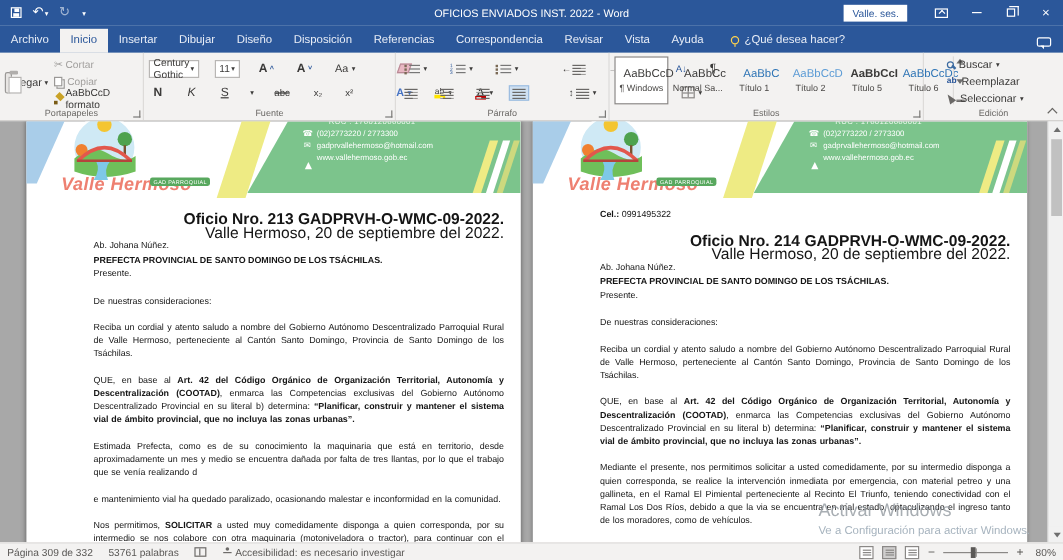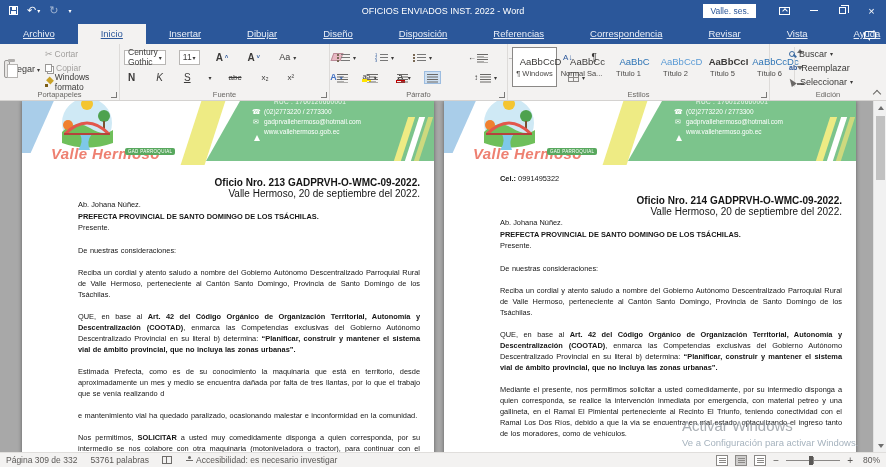--- a/index.html
+++ b/index.html
@@ -23,21 +23,21 @@
   .winbtn { width:29px; height:21px; display:flex; align-items:center; justify-content:center; color:#fff; }
   .i-ribopt { width:11px; height:8px; border:1px solid #fff; position:relative; }
   .i-ribopt::after { content:""; position:absolute; left:3px; top:1px; width:3px; height:3px; border-top:1px solid #fff; border-left:1px solid #fff; transform:rotate(45deg); }
   .i-min { width:8px; height:1px; background:#fff; }
   .i-restore { width:7px; height:7px; border:1px solid #fff; position:relative; }
   .i-restore::before { content:""; position:absolute; left:1px; top:-3px; width:7px; height:7px; border-top:1px solid #fff; border-right:1px solid #fff; }
   .i-close { font-size:11px; }
 
   
   .tabrow { height:23px; background:#2b579a; display:flex; align-items:flex-end; color:#e9eef7; font-size:9.5px; position:relative; }
-  .tab { padding:4px 23px 5px; cursor:default; white-space:nowrap;text-decoration:underline; }
+  .tab { padding:4px 9px 5px; cursor:default; white-space:nowrap; }
   .tab.active { background:#f3f2f1; color:#2b579a; }
   .tellme { display:flex; align-items:center; gap:4px; margin-left:14px; padding-bottom:5px; }
   .i-bulb { width:7px; height:7px; border:1px solid #ffd34d; border-radius:50%; position:relative; }
   .i-bulb::after { content:""; position:absolute; left:2px; bottom:-3px; width:1px; height:2px; background:#ffd34d; }
   .i-comment { position:absolute; right:10px; bottom:5px; width:12px; height:8px; border:1px solid #fff; border-radius:2px; }
   .i-comment::after { content:""; position:absolute; left:2px; bottom:-3px; border-left:3px solid transparent; border-right:0 solid transparent; border-top:3px solid #fff; }
 
   
   .ribbon { height:57px; background:#f3f2f1; border-bottom:1px solid #d4d2d0; display:flex; color:#3b3a39; position:relative; }
   .rgroup { position:relative; border-right:1px solid #dddbd9; padding:3px 4px 11px; }
@@ -132,21 +132,21 @@
   .s2 { right:16px; width:6px; background:#fff; }
   .s3 { right:8px; width:5px; background:#cdd97e; }
   .lh-contact { position:absolute; right:14px; top:-4px; width:168px; color:#fff; font-size:6.5px; line-height:10px; }
   .lh-ruc { padding-left:22px; color:#eff8f1; letter-spacing:.3px; }
   .cline { display:flex; align-items:center; gap:4px; }
   .cicon { width:8px; font-size:7px; text-align:center; }
   .i-web { width:0; height:0; border-left:3px solid transparent; border-right:3px solid transparent; border-bottom:6px solid #fff; transform:rotate(35deg); margin-left:2px; }
 
   
   .letter { padding:0 14px 0 56px; color:#151515; }
-  .oficio { text-align:right; font-size:10px; line-height:11px; margin-top:12px; }
+  .oficio { text-align:right; font-size:13px; line-height:11px; margin-top:12px; }
   .rcpt { font-size:7.4px; line-height:11.5px; margin-bottom:11px; }
   .b { font-weight:700; }
   p.doc { font-size:7.4px; line-height:11px; text-align:justify; margin:0 0 11px; word-spacing:.4px; }
   .cel { font-size:7.4px; margin-top:9px; }
 
   .watermark { position:absolute; left:238px; top:316px; color:#9aa0a6; }
   .wm1 { font-size:15px; opacity:.85; }
   .wm2 { font-size:9.5px; color:#a6b3be; margin-top:3px; white-space:nowrap; }
 
   
@@ -243,21 +243,21 @@
       <span class="rbtn gray">
           <span class="i-scissors gray">✂</span>
           <span>Cortar</span>
         </span>
       <span class="rbtn gray">
           <span class="i-copy"></span>
           <span>Copiar</span>
         </span>
       <span class="rbtn">
           <span class="i-brush"></span>
-          <span>Windows formato</span>
+          <span>AaBbCcD formato</span>
         </span>
     </div>
     <div class="rlabel">Portapapeles</div>
     <span class="dlg"></span>
   </div>
 
   <div class="rgroup" style="width:210px;">
     <div class="rrow">
       <span class="selbox f-family">
           <span>Century Gothic</span>

